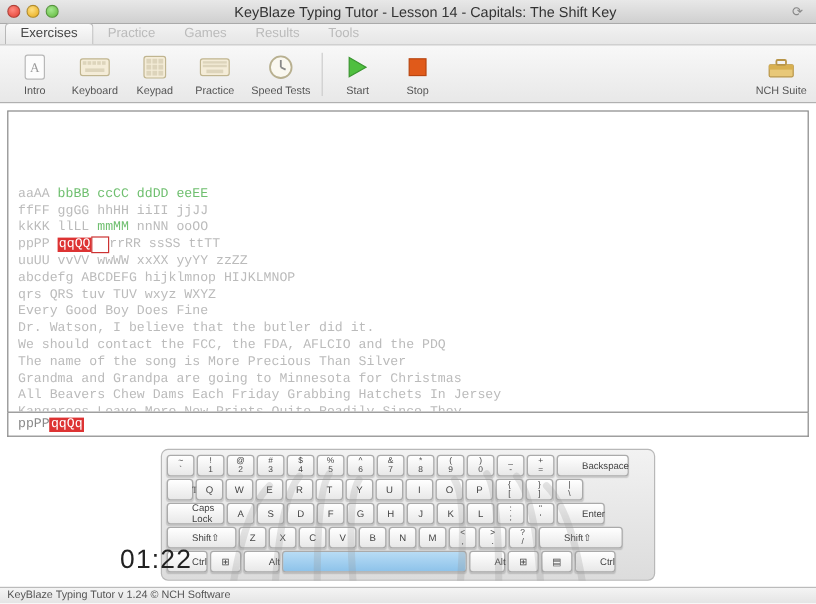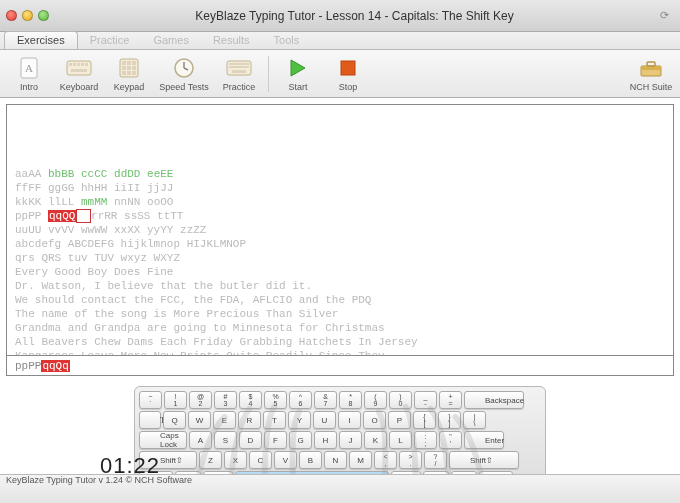--- a/index.html
+++ b/index.html
@@ -1,17 +1,17 @@
 <!DOCTYPE html>
 <html><head>
 <meta charset="utf-8">
 <style>
 * { margin: 0; padding: 0; box-sizing: border-box; }
 body { width: 680px; height: 503px; font-family: "Lucida Grande", Arial, sans-serif; font-size: 11px; background: #fff; overflow: hidden; position: relative; }
-.titlebar { height: 32px; background: linear-gradient(#e8e8e8,#d0d0d0); border-bottom: 1px solid #aaa; display: flex; align-items: center; padding: 0 6px; }
+.titlebar { height: 20px; background: linear-gradient(#e8e8e8,#d0d0d0); border-bottom: 1px solid #aaa; display: flex; align-items: center; padding: 0 6px; }
 .traffic { display: flex; gap: 5px; }
 .dot { width: 11px; height: 11px; border-radius: 50%; border: 1px solid rgba(0,0,0,.25); }
 .dot.r { background: radial-gradient(circle at 40% 35%, #ff8a80, #e33e32); }
 .dot.y { background: radial-gradient(circle at 40% 35%, #ffe082, #e6a918); }
 .dot.g { background: radial-gradient(circle at 40% 35%, #a5e88f, #5fb73a); }
 .title { flex: 1; text-align: center; color: #333; font-size: 12px; }
 .reload { width: 14px; color: #888; }
 .tabbar { height: 18px; background: linear-gradient(#f2f2f2,#e6e6e6); border-bottom: 1px solid #b8b8b8; display: flex; padding-left: 4px; }
 .tab { padding: 2px 12px 0 12px; color: #bbb; font-size: 11px; }
 .tab.act { background: linear-gradient(#fbfbfb,#e9e9e9); border: 1px solid #b8b8b8; border-bottom: none; border-radius: 4px 4px 0 0; color: #444; margin-top: -1px; text-align: right; }
@@ -28,21 +28,21 @@
 .inputpane { border: 1px solid #888; border-top: none; height: 20px; padding: 2px 8px; font-family: "Courier New", monospace; font-size: 11px; color: #888; display: flex; align-items: center; }
 .kbwrap { display: flex; justify-content: center; margin-top: 4px; }
 .kb { width: 412px; background: linear-gradient(#f2f2f2,#dcdcdc); border: 1px solid #b8b8b8; border-radius: 6px; padding: 4px; position: relative; }
 .krow { display: flex; gap: 2px; margin-bottom: 2px; }
 .key { background: linear-gradient(#fff,#e8e8e8); border: 1px solid #aaa; border-radius: 3px; height: 18px; font-size: 8px; color: #444; display: flex; align-items: center; justify-content: center; flex-shrink: 0; box-shadow: 0 1px 1px rgba(0,0,0,.15); }
 .key.lbl { justify-content: flex-start; padding-left: 20px; }
 .key.top2 { flex-direction: column; font-size: 7px; line-height: 7px; justify-content: center; }
 .space { background: linear-gradient(#b8dcf5,#8ec3ea); }
 .hands { position: absolute; top: 0; left: 0; right: 0; bottom: 0; pointer-events: none; opacity: .25; }
 .timer { position: absolute; left: 100px; bottom: 24px; font-family: Arial; font-size: 22px; color: #222; letter-spacing: 1px; }
-.status { position: absolute; bottom: 0; left: 0; right: 0; height: 29px; background: linear-gradient(#f4f4f4,#e4e4e4); border-top: 1px solid #bbb; font-size: 9px; color: #555; padding: 0 6px; }
+.status { position: absolute; bottom: 0; left: 0; right: 0; height: 14px; background: linear-gradient(#f4f4f4,#e4e4e4); border-top: 1px solid #bbb; font-size: 9px; color: #555; padding: 0 6px; }
 svg { display: block; }
 </style>
 </head>
 <body>
 
 <div class="titlebar">
   <div class="traffic">
     <div class="dot r"></div>
     <div class="dot y"></div>
     <div class="dot g"></div>
@@ -93,40 +93,40 @@
           <rect x="3" y="8" width="4" height="4" fill="#ddd4bb"></rect>
           <rect x="8" y="8" width="4" height="4" fill="#ddd4bb"></rect>
           <rect x="13" y="8" width="4" height="4" fill="#ddd4bb"></rect>
           <rect x="3" y="13" width="4" height="4" fill="#ddd4bb"></rect>
           <rect x="8" y="13" width="4" height="4" fill="#ddd4bb"></rect>
           <rect x="13" y="13" width="4" height="4" fill="#ddd4bb"></rect>
         </svg>
       </div>
     <span>Keypad</span>
   </div>
-  <div class="tbtn" style="width:56px">
-    <div class="ico">
-        <svg width="22" height="22">
-          <circle cx="11" cy="11" r="9" fill="#faf8f0" stroke="#b8b090" stroke-width="1.5"></circle>
-          <line x1="11" y1="11" x2="11" y2="5" stroke="#888" stroke-width="1.5"></line>
-          <line x1="11" y1="11" x2="15" y2="13" stroke="#888" stroke-width="1.5"></line>
-        </svg>
-      </div>
-    <span>Speed Tests</span>
-  </div>
   <div class="tbtn">
     <div class="ico">
         <svg width="26" height="16">
           <rect x="1" y="1" width="24" height="14" rx="2" fill="#f4ecd8" stroke="#c0b590"></rect>
           <rect x="3" y="3" width="20" height="2" fill="#ddd4bb"></rect>
           <rect x="3" y="6" width="20" height="2" fill="#ddd4bb"></rect>
           <rect x="6" y="10" width="14" height="3" fill="#ddd4bb"></rect>
         </svg>
       </div>
     <span>Practice</span>
+  </div>
+  <div class="tbtn" style="width:56px">
+    <div class="ico">
+        <svg width="22" height="22">
+          <circle cx="11" cy="11" r="9" fill="#faf8f0" stroke="#b8b090" stroke-width="1.5"></circle>
+          <line x1="11" y1="11" x2="11" y2="5" stroke="#888" stroke-width="1.5"></line>
+          <line x1="11" y1="11" x2="15" y2="13" stroke="#888" stroke-width="1.5"></line>
+        </svg>
+      </div>
+    <span>Speed Tests</span>
   </div>
   <div class="sep"></div>
   <div class="tbtn">
     <div class="ico">
         <svg width="18" height="20">
           <path d="M2,2 L16,10 L2,18 Z" fill="#4fbf3f" stroke="#3a9530"></path>
         </svg>
       </div>
     <span>Start</span>
   </div>

